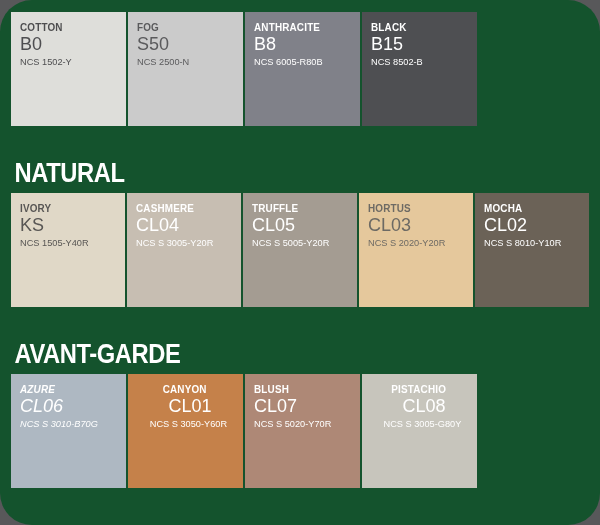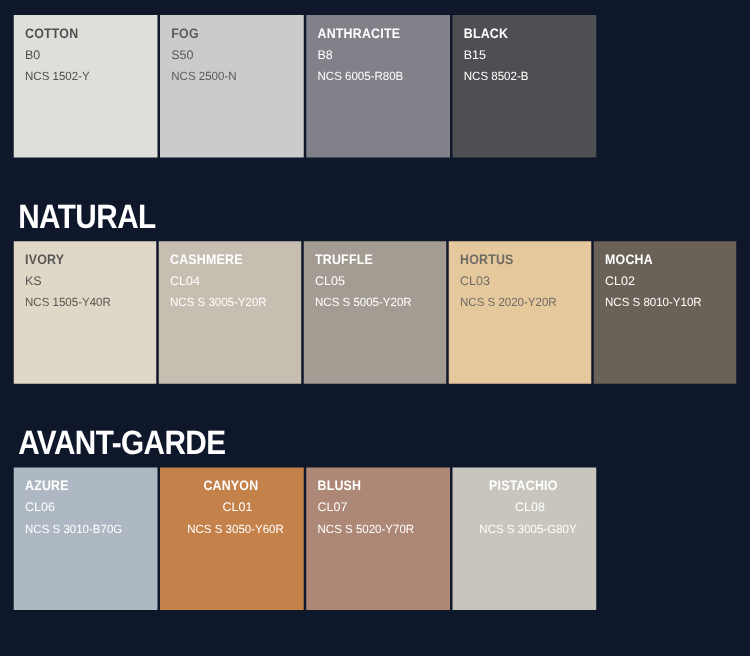--- a/index.html
+++ b/index.html
@@ -40,40 +40,40 @@
     font-family: "Liberation Sans Narrow", "Liberation Sans", sans-serif;
     font-weight: bold;
     font-size: 11px;
     letter-spacing: 0.2px;
     line-height: 13px;
     transform: scaleX(0.9);
     transform-origin: left center;
     white-space: nowrap;
   }
   .swatch .code {
-    font-size: 10px;
+    font-size: 18px;
     line-height: 17px;
     margin-top: 2px;
     white-space: nowrap;
   }
   .swatch .ncs {
     font-size: 9.5px;
     line-height: 13px;
     margin-top: 2px;
     white-space: nowrap;
     transform: scaleX(0.97);
     transform-origin: left center;
   }
 
   .gap-rows { height: 32px; }
 </style>
 </head>
 <body style="background: rgb(88, 88, 90);">
 
-<div class="palette" style="background: #0f172a;">
+<div class="palette" style="background: #14532d; border-radius: 32px;">
   <div id="sections-root">
       <div class="section">
         <div class="section-spacer-top"></div>
         <div class="row">
           <div class="swatch" style="background: rgb(222, 222, 218); color: rgb(78, 78, 80);">
             <div class="name">COTTON</div>
             <div class="code">B0</div>
             <div class="ncs">NCS 1502-Y</div>
           </div>
           <div class="swatch" style="background: rgb(203, 203, 203); color: rgb(90, 90, 92);">
@@ -121,21 +121,21 @@
             <div class="name">MOCHA</div>
             <div class="code">CL02</div>
             <div class="ncs">NCS S 8010-Y10R</div>
           </div>
         </div>
       </div>
       <div class="gap-rows"></div>
       <div class="section">
         <div class="section-header">AVANT-GARDE</div>
         <div class="row">
-          <div class="swatch" style="background: rgb(174, 184, 194); color: rgb(255, 255, 255);">
+          <div class="swatch" style="background: rgb(174, 184, 194); color: rgb(255, 255, 255); font-style: italic;">
             <div class="name">AZURE</div>
             <div class="code">CL06</div>
             <div class="ncs">NCS S 3010-B70G</div>
           </div>
           <div class="swatch" style="background: rgb(197, 129, 74); color: rgb(255, 255, 255); text-align: center;">
             <div class="name">CANYON</div>
             <div class="code">CL01</div>
             <div class="ncs">NCS S 3050-Y60R</div>
           </div>
           <div class="swatch" style="background: rgb(174, 136, 118); color: rgb(255, 255, 255);">

